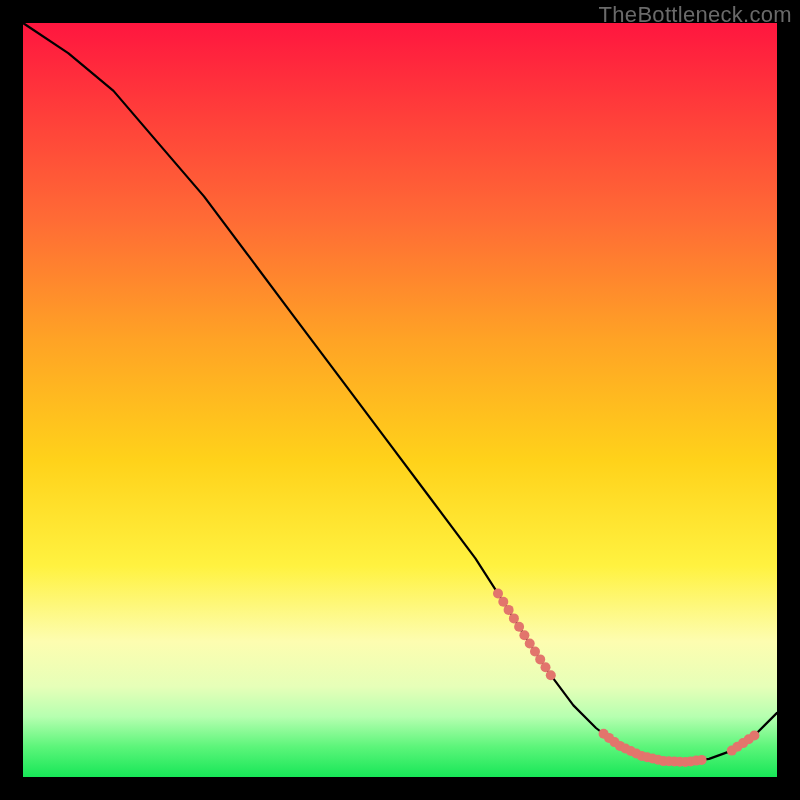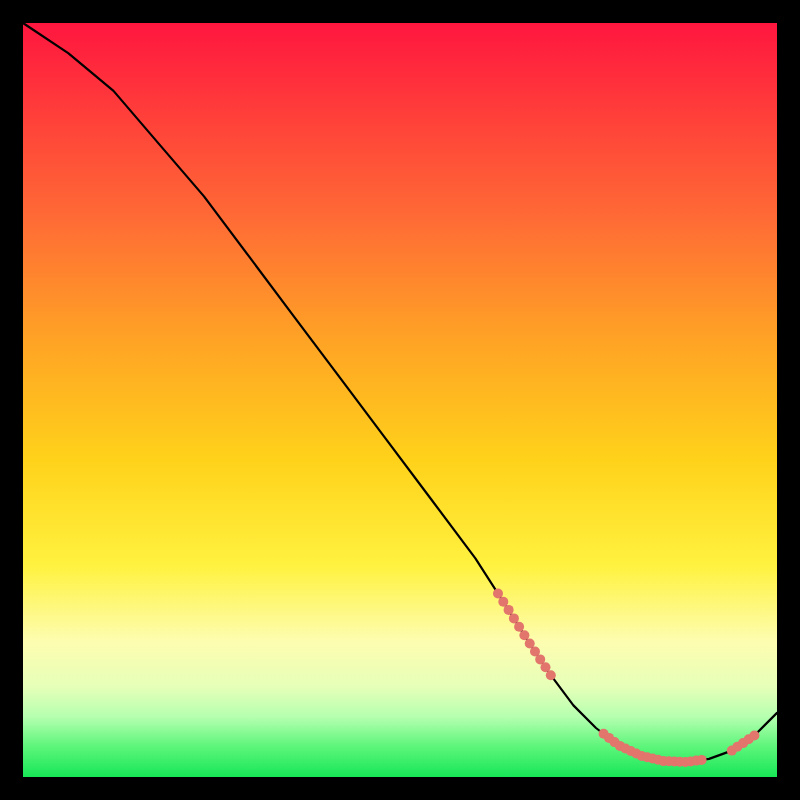--- a/index.html
+++ b/index.html
@@ -67,20 +67,21 @@
   .marker {
     fill: #e2756c;
     stroke: none;
   }
 </style>
 </head>
 <body>
 
 <div class="frame">
 
+  <div class="watermark">TheBottleneck.com</div>
 
   <div class="plot-area">
     <svg class="curve" viewBox="0 0 754 754">
 
       <path id="curve-path" class="curve-path" d="M0.0 0.0 L45.2 30.2 L90.5 67.9 L135.7 120.6 L181.0 173.4 L226.2 233.7 L271.4 294.1 L316.7 354.4 L361.9 414.7 L407.2 475.0 L452.4 535.3 L486.3 588.1 L505.2 618.3 L527.8 652.2 L550.4 682.4 L573.0 705.0 L595.7 722.3 L618.3 732.9 L640.9 738.2 L663.5 738.9 L686.1 735.9 L708.8 727.6 L731.4 712.5 L754.0 689.9"></path>
 
       <g id="markers">
           <circle cx="475.0" cy="570.5" r="5" class="marker"></circle>
           <circle cx="480.3" cy="578.7" r="5" class="marker"></circle>
           <circle cx="485.6" cy="586.9" r="5" class="marker"></circle>

